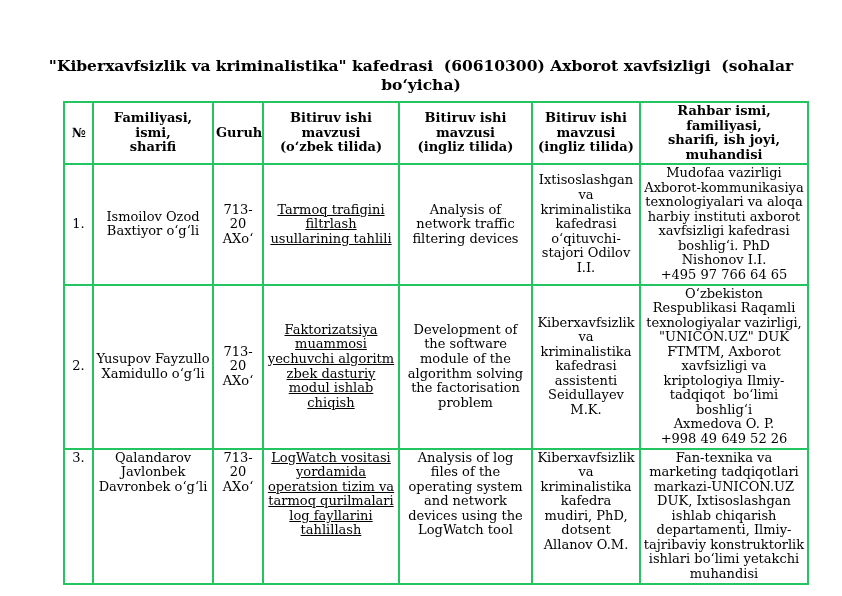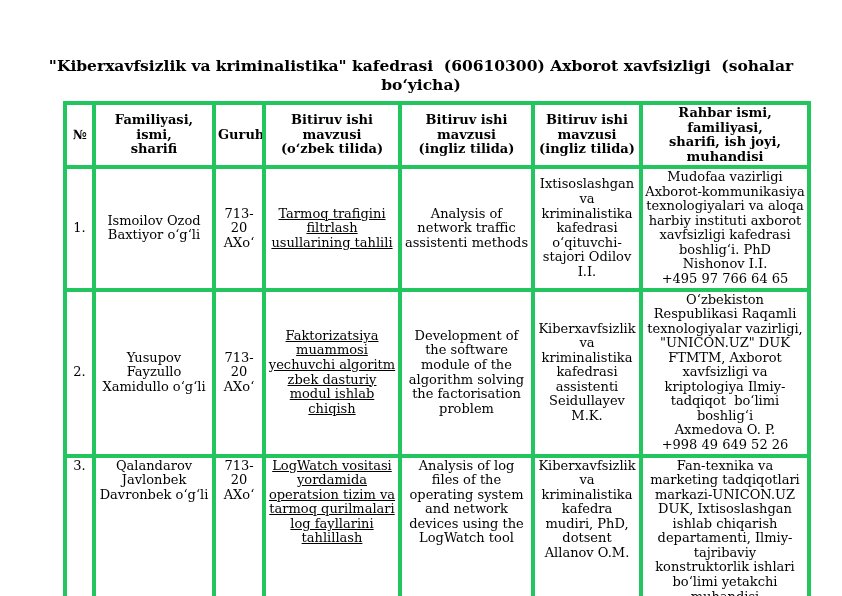--- a/index.html
+++ b/index.html
@@ -31,21 +31,21 @@
   }
   table.reviewers {
     margin-left: 63px;
     width: 744px;
     border-collapse: collapse;
     table-layout: fixed;
     font-size: 13px;
     line-height: 1.12;
   }
   table.reviewers td, table.reviewers th {
-    border: 4px solid #22c55e;
+    border: 2px solid #22c55e;
     text-align: center;
     vertical-align: middle;
     padding: 1px 2px;
     white-space: pre-wrap;
     overflow: hidden;
     font-weight: normal;
   }
   table.reviewers th { font-weight: bold; }
   td.topic-uz { font-weight: bold; text-decoration: underline; }
   tr.head-row   { height: 43px; }
@@ -99,21 +99,21 @@
 sharifi, ish joyi, muhandisi</th>
     </tr>
     <tr class="row-1">
       <td>1.</td>
       <td>Ismoilov Ozod Baxtiyor o‘g‘li</td>
       <td>713-20
 AXo‘</td>
       <td class="topic-uz">Tarmoq trafigini
 filtrlash
 usullarining tahlili</td>
-      <td>Analysis of network traffic assistenti methods</td>
+      <td>Analysis of network traffic filtering devices</td>
       <td>Ixtisoslashgan va kriminalistika kafedrasi o‘qituvchi-stajori Odilov I.I.</td>
       <td>Mudofaa vazirligi Axborot-kommunikasiya texnologiyalari va aloqa harbiy instituti axborot xavfsizligi kafedrasi boshlig‘i. PhD
 Nishonov I.I.
 +495 97 766 64 65</td>
     </tr>
     <tr class="row-2">
       <td>2.</td>
       <td>Yusupov Fayzullo Xamidullo o‘g‘li</td>
       <td>713-20
 AXo‘</td>

